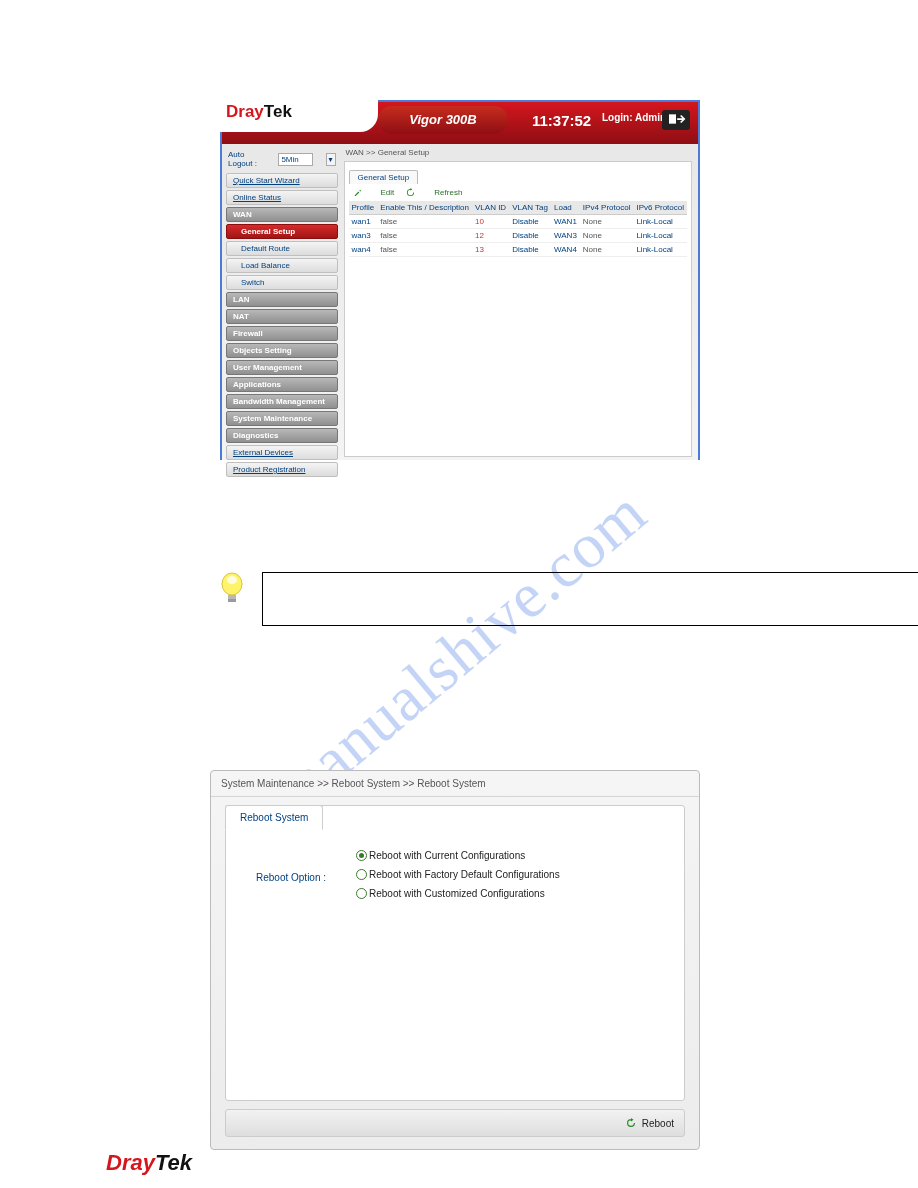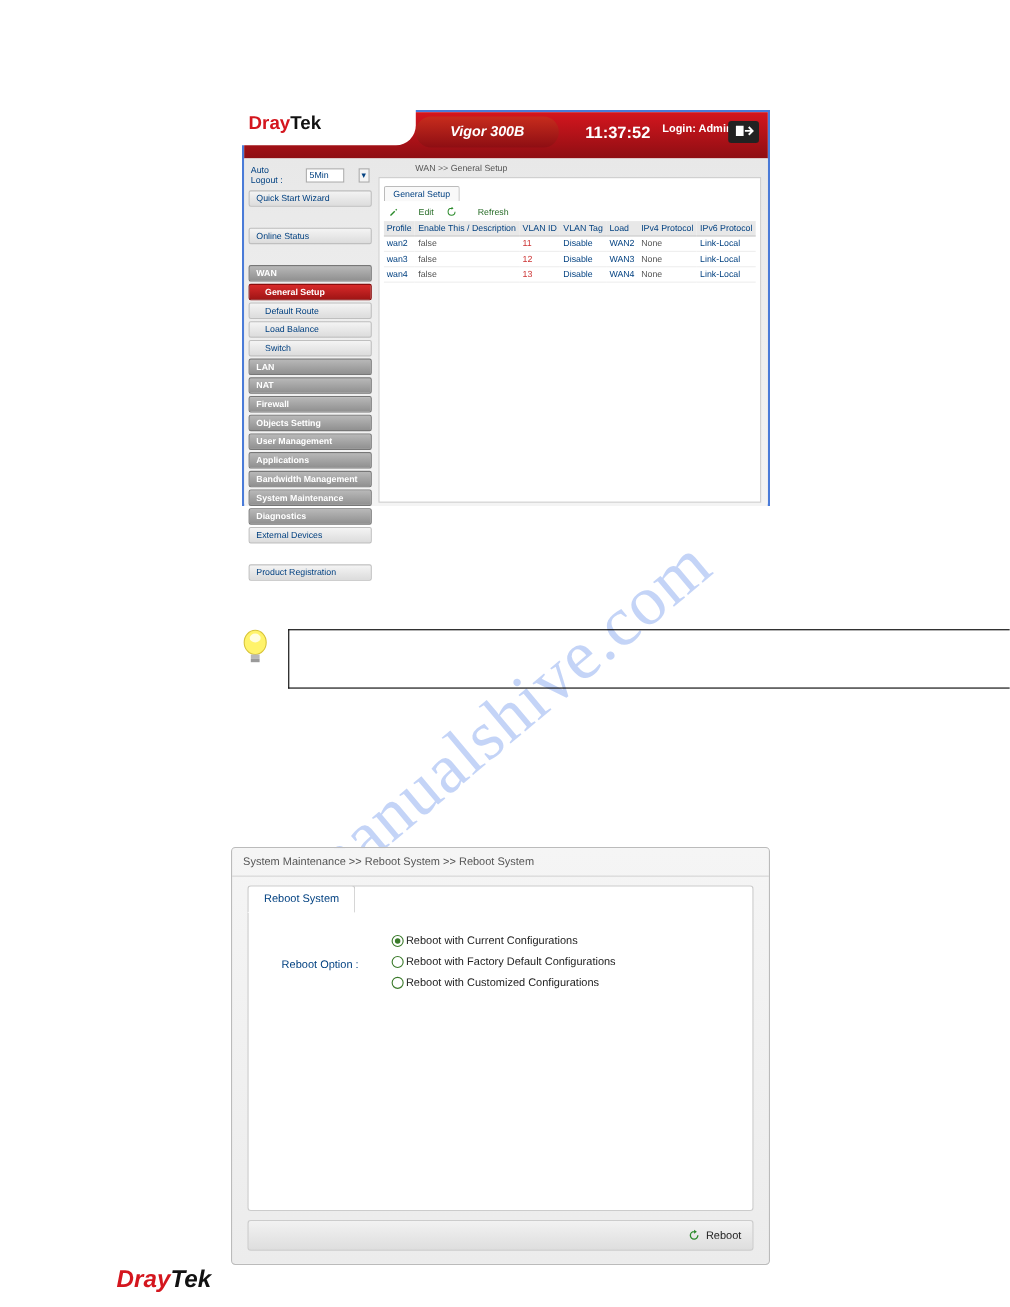--- a/index.html
+++ b/index.html
@@ -14,26 +14,26 @@
   .model-pill { position: absolute; left: 156px; top: 4px; width: 130px; height: 28px; background: linear-gradient(#c72c1d,#8e0e13); border-radius: 14px; color: #fff; font-size: 13px; font-weight: bold; text-align: center; line-height: 28px; font-style: italic; }
   .hdr-time { position: absolute; left: 310px; top: 10px; color: #fff; font-size: 15px; font-weight: bold; }
   .hdr-login { position: absolute; left: 380px; top: 10px; color: #fff; font-size: 10px; font-weight: bold; }
   .hdr-logout { position: absolute; right: 8px; top: 8px; width: 28px; height: 20px; background: #222; border-radius: 3px; }
   .hdr-logout svg { display:block; margin:2px auto; }
   .body1 { position: relative; height: 316px; background: linear-gradient(#e8e8e8,#f4f4f4); display: flex; }
   .sidebar { width: 142px; padding: 4px 4px; font-size: 8px; }
   .al-row { display:flex; align-items:center; gap:13px; color:#004080; margin:2px 2px 5px 2px; }
   .al-sel { display:inline-block; width:42px; height:13px; border:1px solid #aaa; background:#fff; font-size:8px; padding:0 2px; line-height:12px; }
   .al-btn { display:inline-block; width:12px; height:13px; border:1px solid #aaa; background:#f4f4f4; text-align:center; line-height:11px; font-size:8px; }
-  .nav-item { background: linear-gradient(#f4f4f4,#dcdcdc); border:1px solid #bfbfbf; border-radius:2px; padding:2px 6px; margin-bottom:19px; color:#004080; cursor:pointer; }
+  .nav-item { background: linear-gradient(#f4f4f4,#dcdcdc); border:1px solid #bfbfbf; border-radius:2px; padding:2px 6px; margin-bottom:2px; color:#004080; cursor:pointer;text-decoration:underline; }
   .nav-cat  { background: linear-gradient(#b8b8b8,#909090); border:1px solid #777; border-radius:2px; padding:2px 6px; margin-bottom:2px; color:#fff; font-weight:bold; cursor:pointer; }
   .nav-sub  { background: linear-gradient(#f4f4f4,#dcdcdc); border:1px solid #bfbfbf; border-radius:2px; padding:2px 6px 2px 14px; margin-bottom:2px; color:#004080; cursor:pointer; }
   .nav-sub.active { background: linear-gradient(#d82a2a,#a01515); color:#fff; border-color:#8a0e0e; font-weight:bold; }
   .main1 { flex:1; padding: 2px 6px 6px 2px; }
-  .crumb { font-size:8px; color:#555; padding:2px 0 4px 2px;margin-left:32px; }
+  .crumb { font-size:8px; color:#555; padding:2px 0 4px 2px; }
   .panel { background:#fff; border:1px solid #ccc; height: 296px; position:relative; }
   .tabrow { padding:4px 4px 0 4px; }
   .tab { display:inline-block; border:1px solid #bbb; border-bottom:none; padding:2px 8px; font-size:8px; color:#004080; background:#f9f9f9; border-radius:2px 2px 0 0; }
   .toolbar { padding:4px 8px; font-size:8px; color:#2a6e2a; display:flex; gap:12px; }
   .tool { display:flex; align-items:center; gap:19px; cursor:pointer; }
   .tool svg { width:9px; height:9px; }
   table.wan { width: calc(100% - 8px); margin:0 4px; border-collapse:collapse; font-size:8px; }
   table.wan th { background:#e8e8e8; color:#004080; font-weight:normal; padding:2px 3px; text-align:left; border-bottom:1px solid #ccc; white-space:nowrap; }
   table.wan td { padding:2px 3px; border-bottom:1px solid #eee; color:#004080; white-space:nowrap; }
   table.wan td.num { color:#c33; }
@@ -141,25 +141,25 @@
                   <th>Enable This / Description</th>
                   <th>VLAN ID</th>
                   <th>VLAN Tag</th>
                   <th>Load</th>
                   <th>IPv4 Protocol</th>
                   <th>IPv6 Protocol</th>
                 </tr>
               </thead>
           <tbody id="wanbody">
                 <tr>
-                  <td>wan2</td>
+                  <td>wan1</td>
                   <td class="plain">false</td>
-                  <td class="num">11</td>
+                  <td class="num">10</td>
                   <td>Disable</td>
-                  <td>WAN2</td>
+                  <td>WAN1</td>
                   <td class="plain">None</td>
                   <td>Link-Local</td>
                 </tr>
                 <tr>
                   <td>wan3</td>
                   <td class="plain">false</td>
                   <td class="num">12</td>
                   <td>Disable</td>
                   <td>WAN3</td>
                   <td class="plain">None</td>

